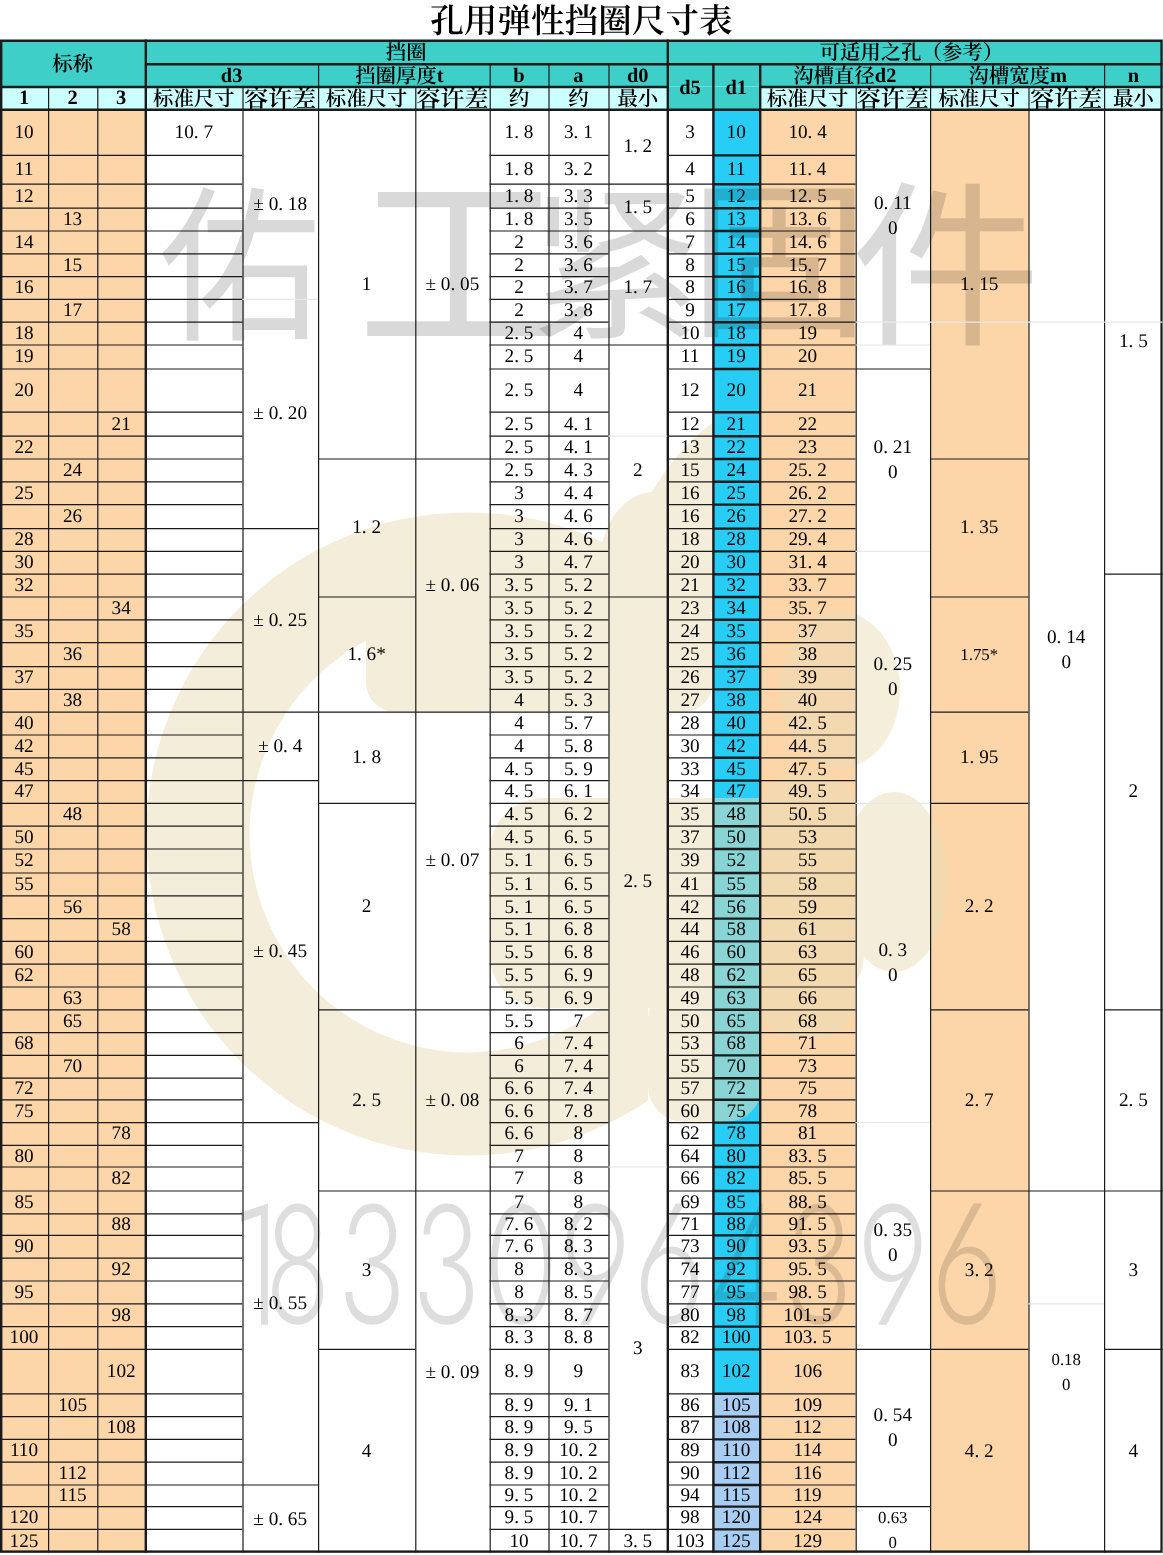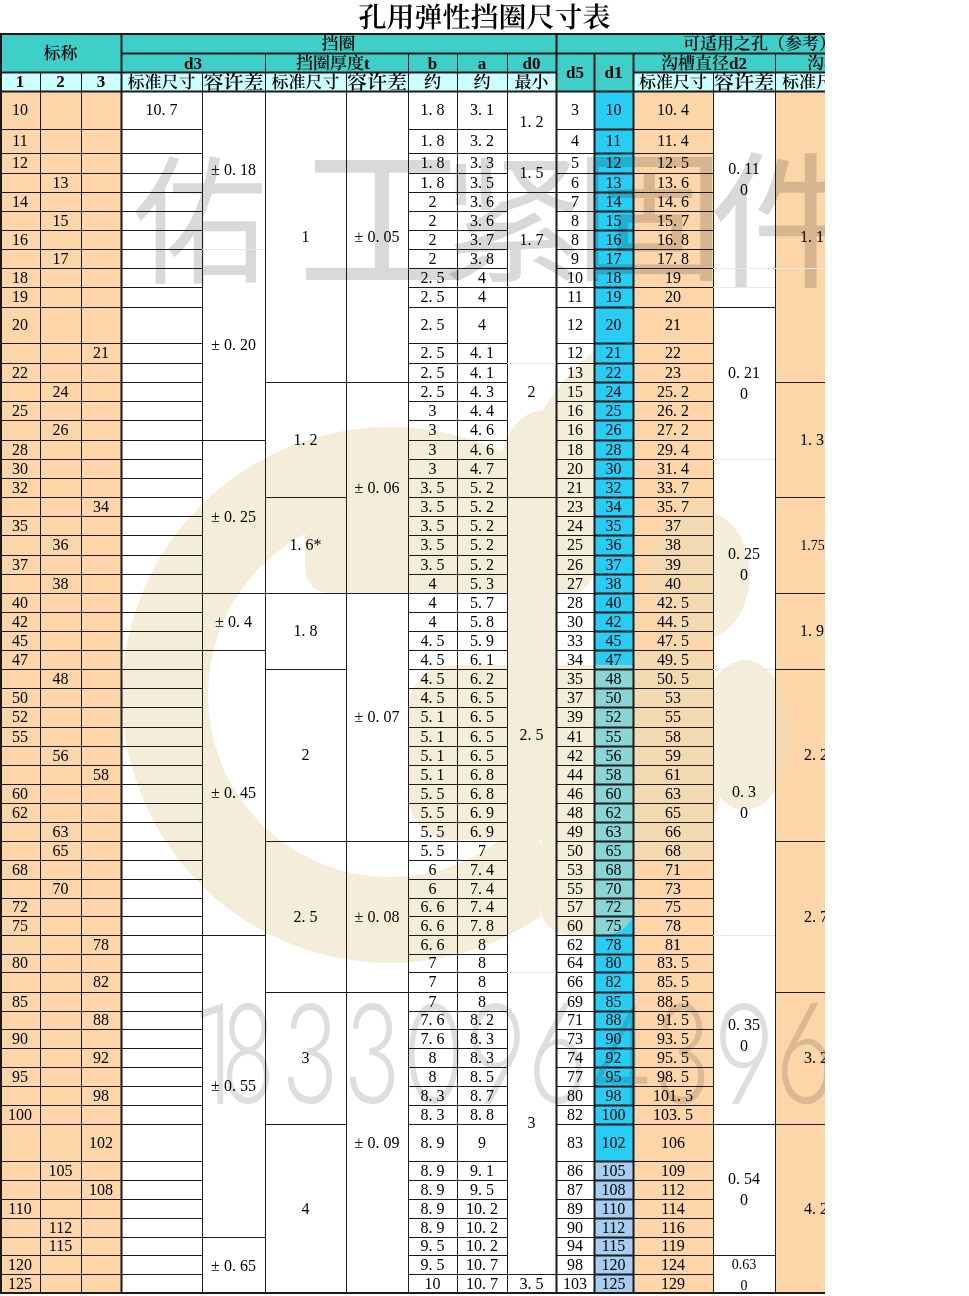--- a/index.html
+++ b/index.html
@@ -1,15 +1,15 @@
 <!DOCTYPE html>
 <html><head><meta charset="utf-8">
 <style>
 html,body{margin:0;padding:0;background:#fff}
-#page{position:relative;width:825px;height:1296px;overflow:hidden}
+#page{position:relative;width:969px;height:1296px;overflow:hidden}
 svg{display:block}
 text{font-family:"Liberation Serif",serif;fill:#000}
 .d{font-size:16px}
 .ds{font-size:14px}
 .hb{font-size:17px;font-weight:bold}
 </style></head><body>
 <div id="page">
 <svg width="969" height="1296" viewBox="0 0 969 1296">
 <defs>
         <path id="s0" d="M559 -833V-47C559 26 586 49 678 49H771C925 49 970 42 970 -1C970 -18 962 -28 933 -40L930 -217H918C901 -144 884 -70 874 -49C867 -37 862 -34 851 -33C837 -32 813 -31 779 -31H701C666 -31 657 -40 657 -64V-790C682 -794 691 -804 693 -818ZM29 -361 72 -236C84 -239 95 -249 100 -261L230 -311V-43C230 -30 225 -25 209 -25C189 -25 88 -31 88 -31V-17C134 -9 156 1 172 16C187 32 192 55 195 86C311 75 325 34 325 -36V-350C405 -384 469 -413 520 -437L517 -450L325 -412V-556C349 -559 358 -568 360 -582L305 -587C368 -631 443 -693 489 -731C511 -732 522 -734 530 -742L434 -830L377 -775H35L44 -747H373C347 -702 310 -637 278 -590L230 -595V-394C142 -378 70 -366 29 -361Z"></path>

